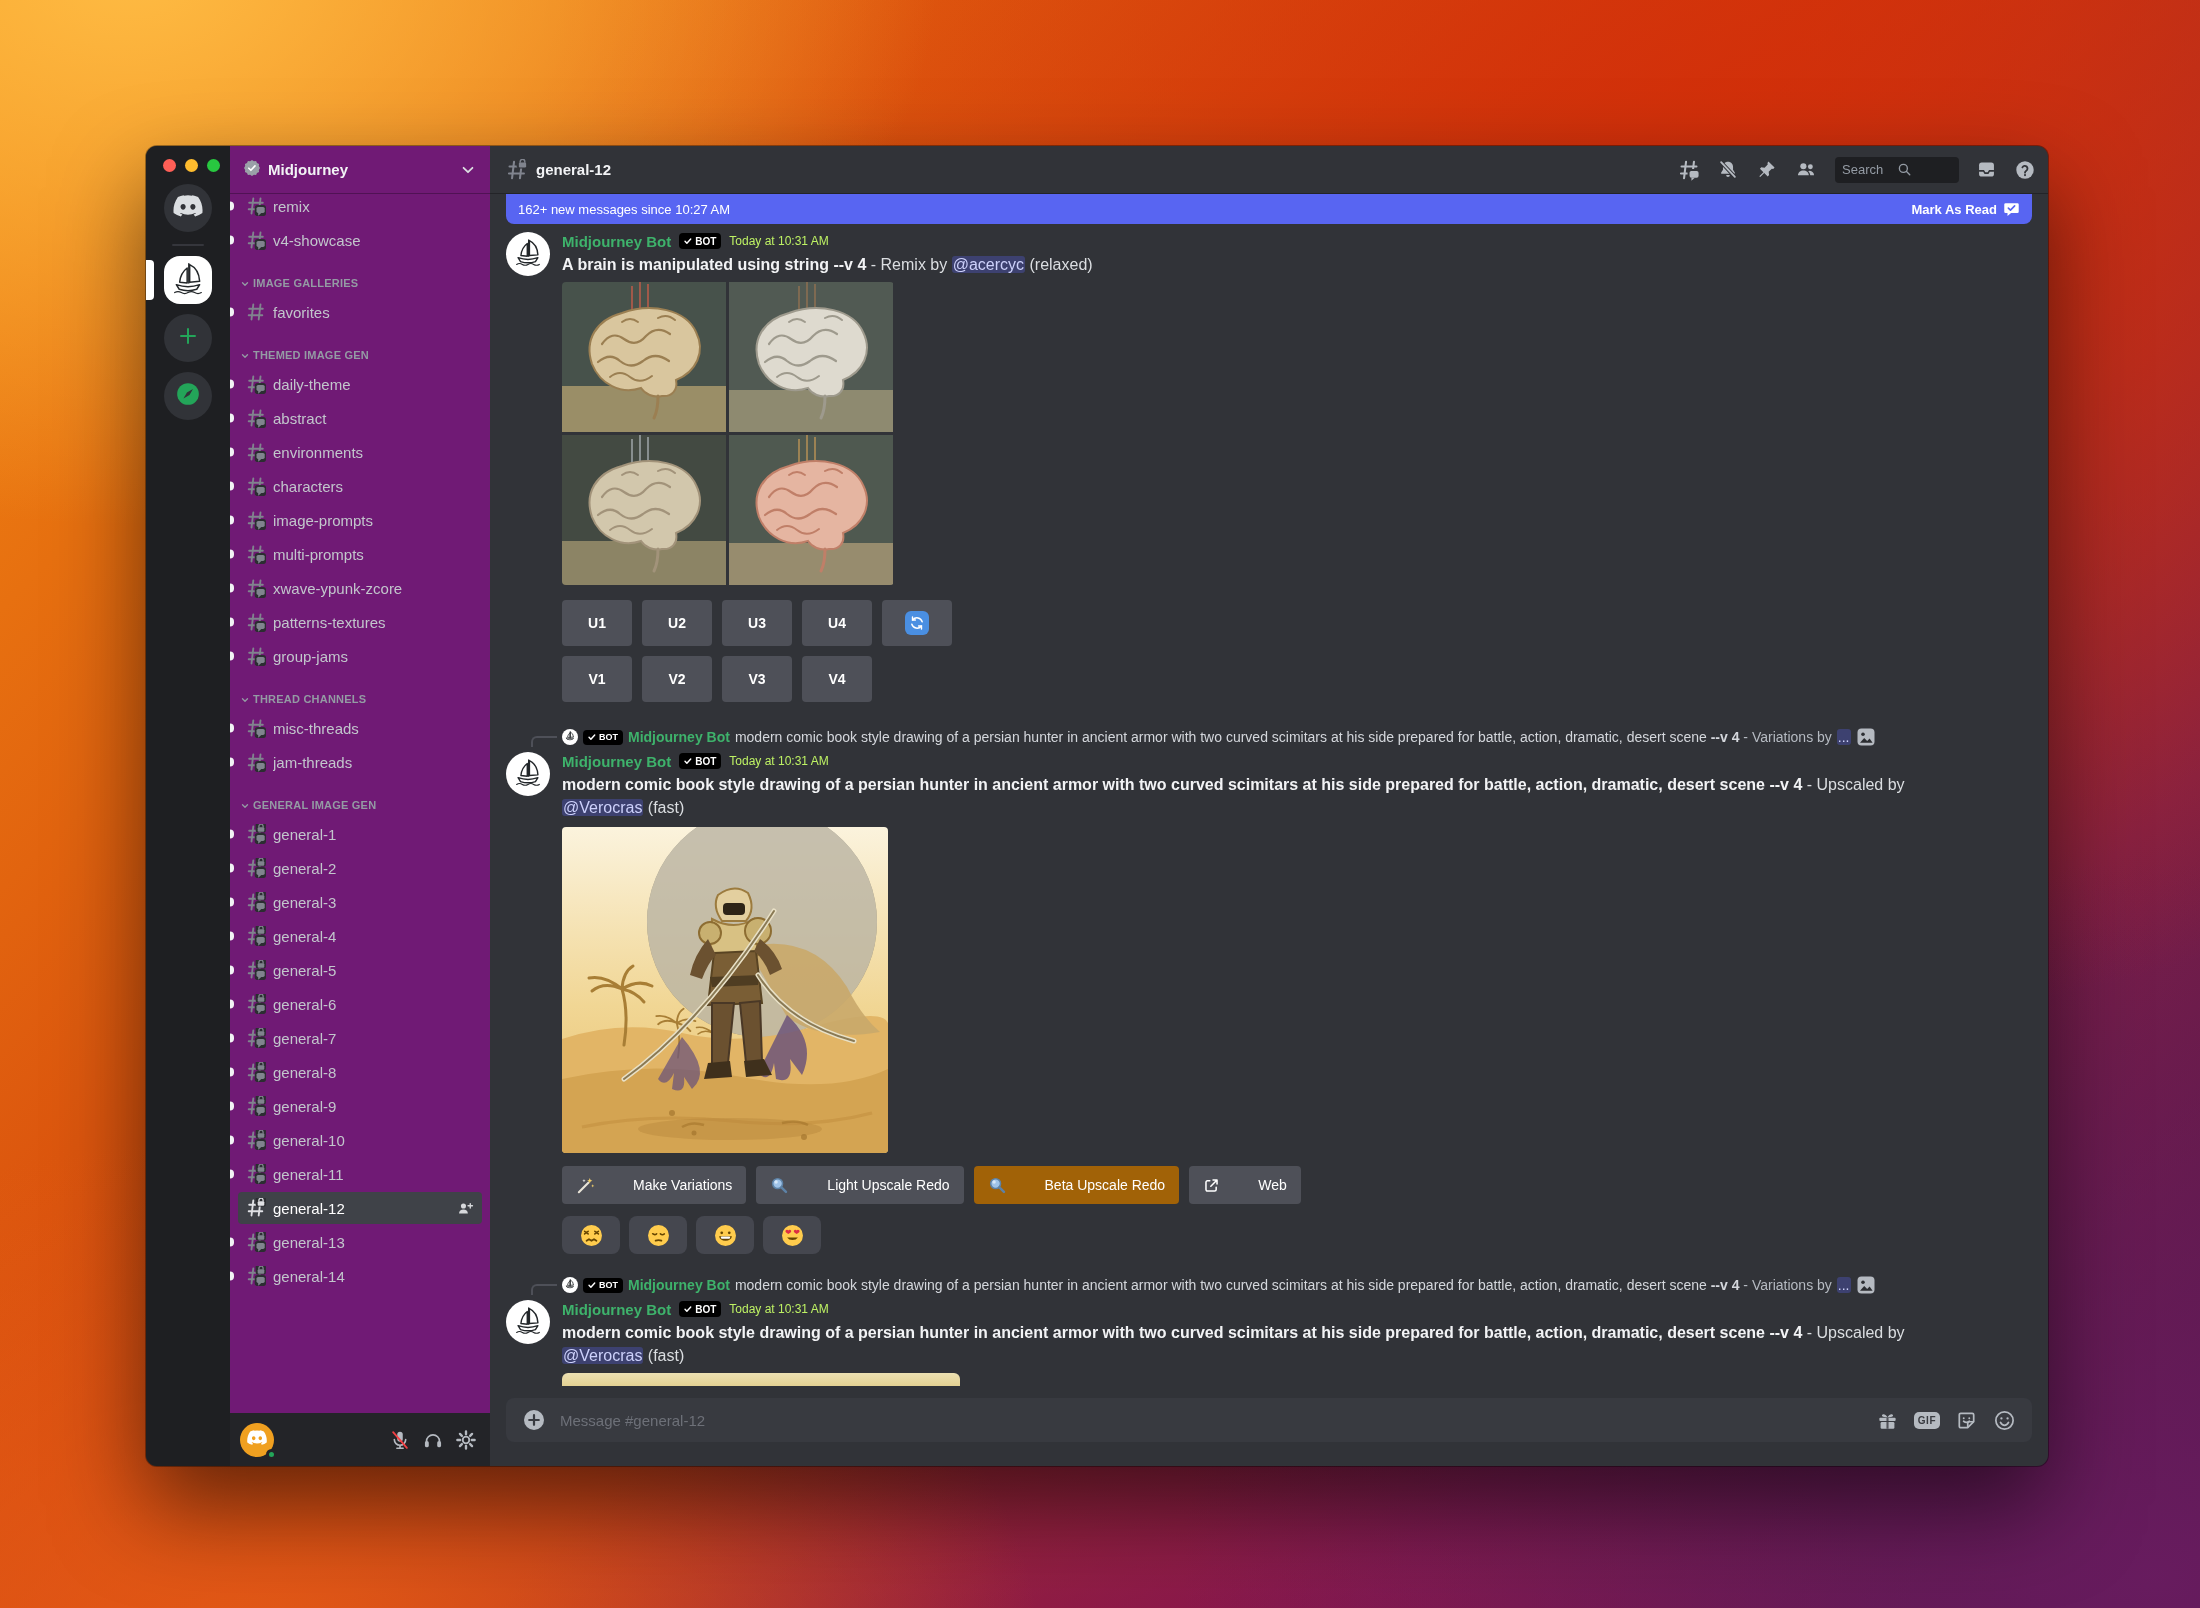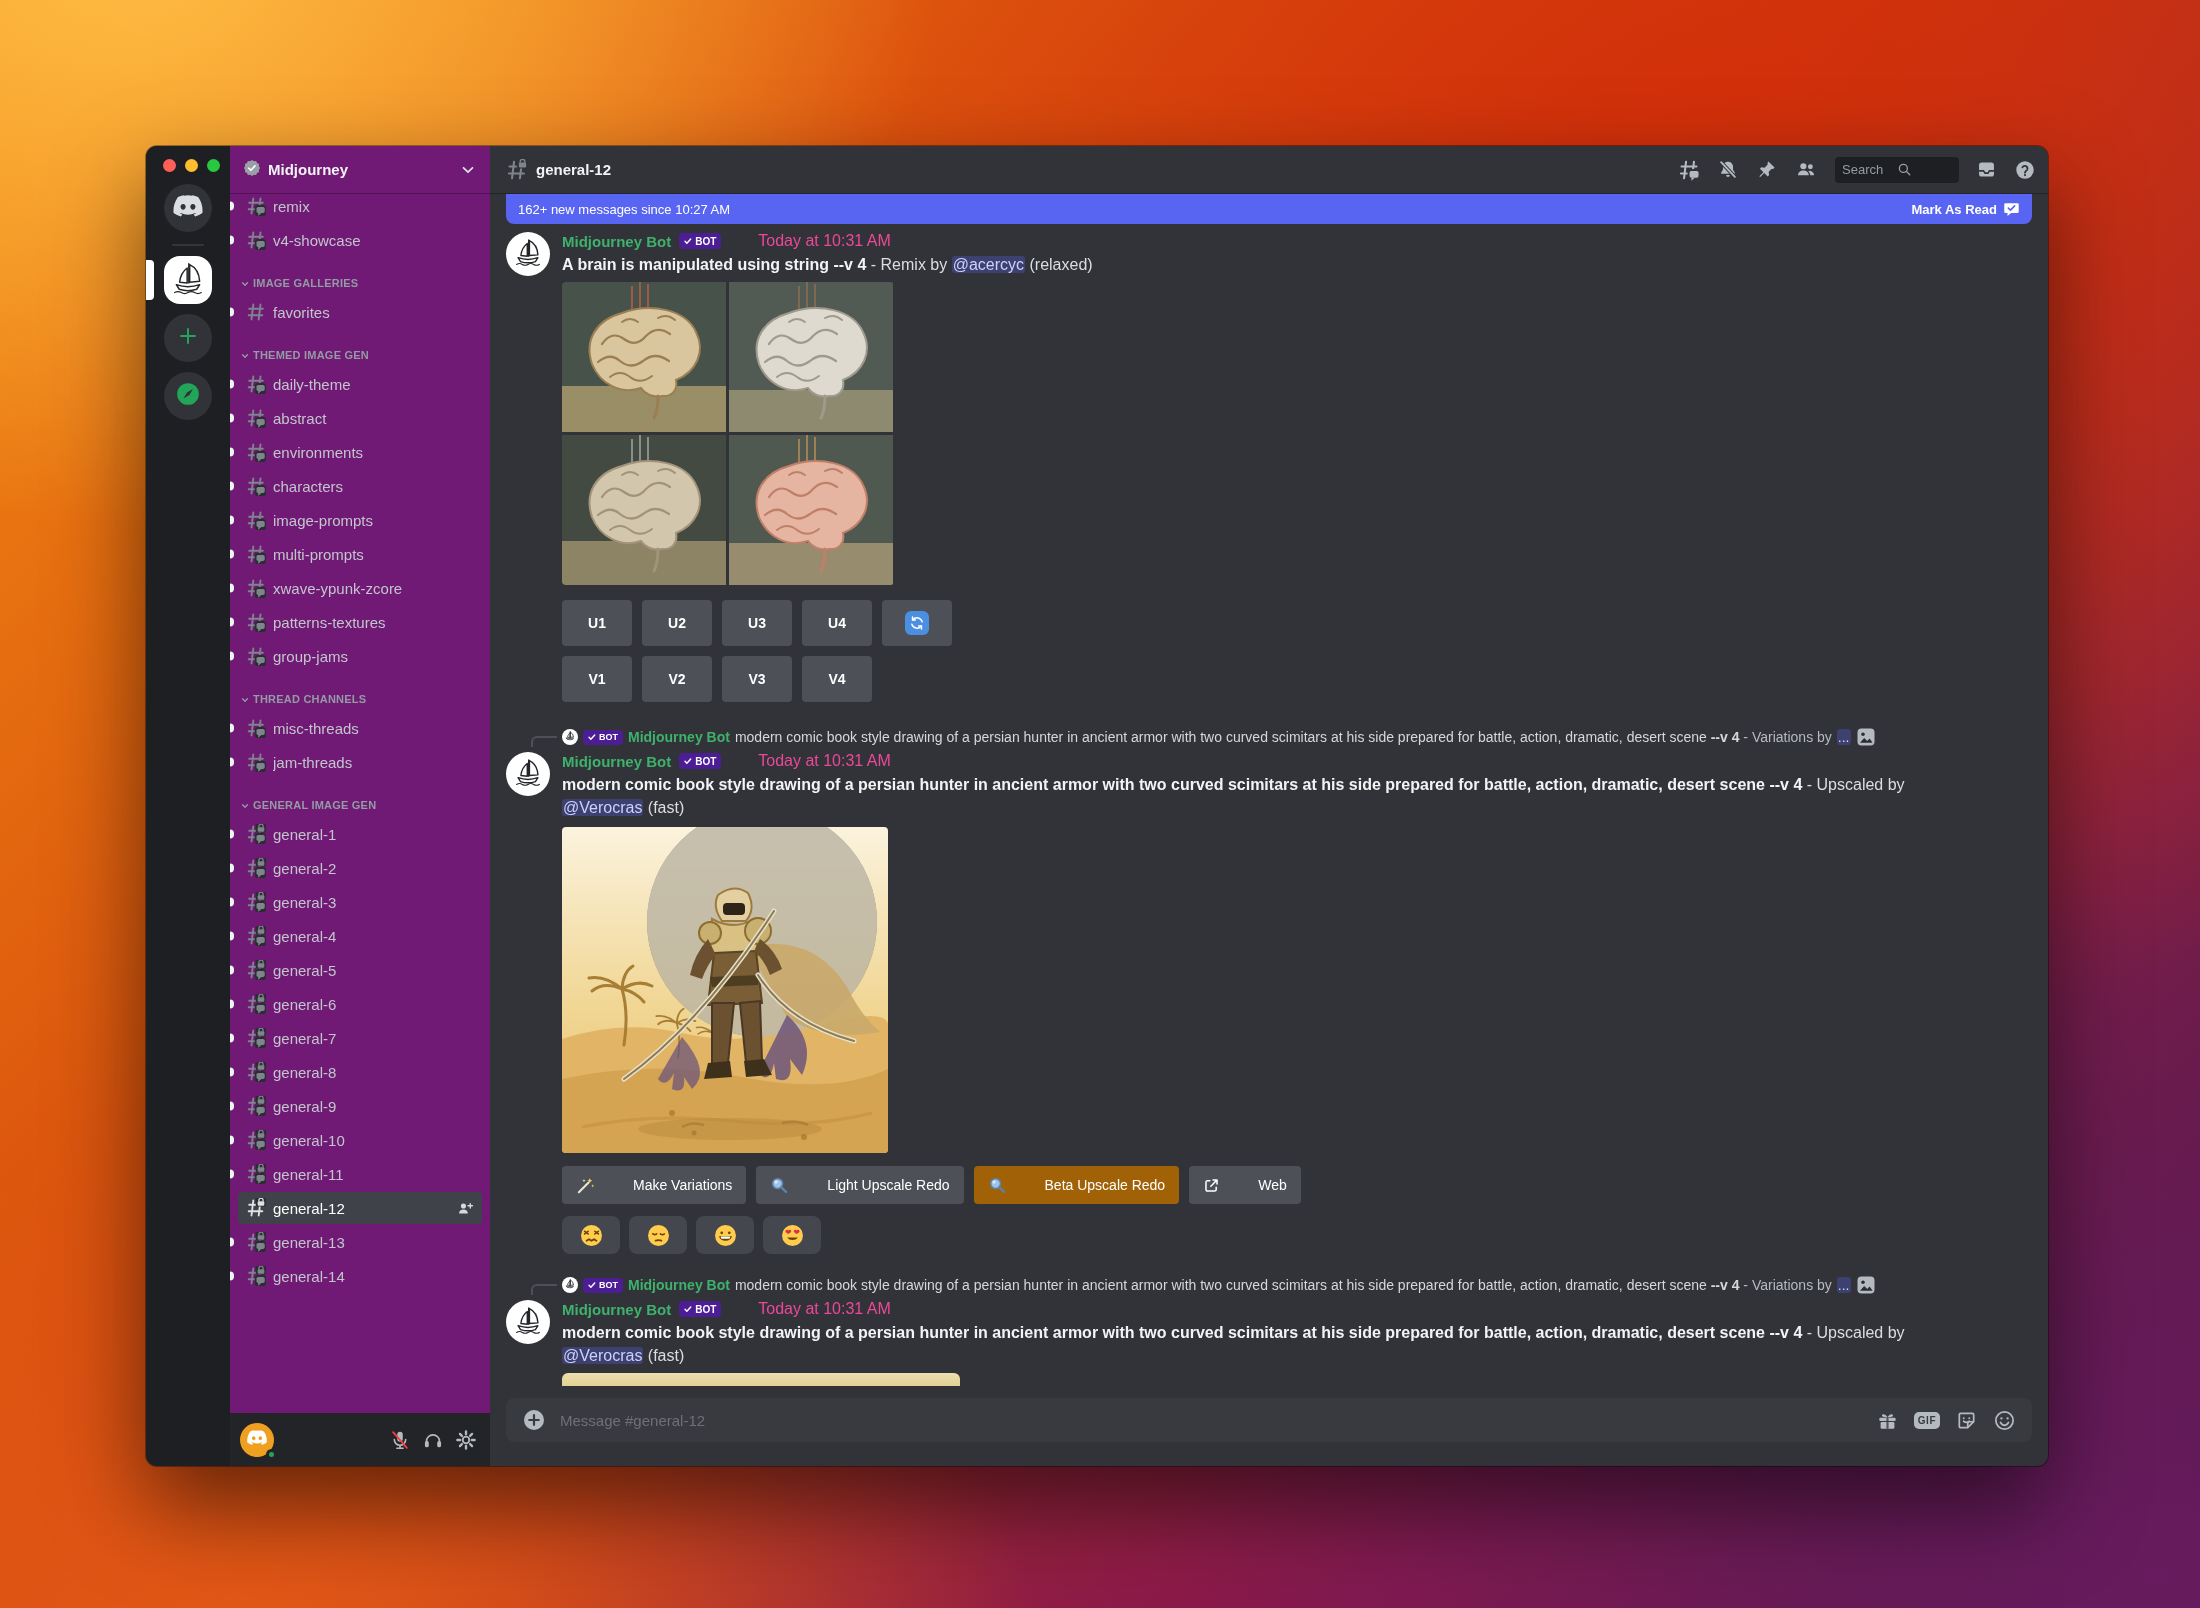--- a/index.html
+++ b/index.html
@@ -82,23 +82,23 @@
             display:flex; align-items:center; padding:0 12px; color:#fff; font-size:13px;
             font-weight:500; cursor:pointer;gap:12px; }
   .banner .mark { margin-left:auto; display:flex; align-items:center; gap:6px; font-weight:600; }
   
   .msg { position:relative; padding-left:56px; }
   .avatar { position:absolute; left:0; top:2px; width:44px; height:44px; border-radius:50%;
             background:#fff; display:flex; align-items:center; justify-content:center;
             color:#23272a; cursor:pointer; }
   .msg-head { display:flex; align-items:center; gap:8px; height:22px; }
   .author { color:#3eb26b; font-size:15px; font-weight:600; cursor:pointer; }
-  .bot-badge { display:inline-flex; align-items:center; gap:3px; background:#4c1d95; color:#fff;
+  .bot-badge { display:inline-flex; align-items:center; gap:3px; background:#000000; color:#fff;
                font-size:10px; font-weight:700; border-radius:4px; padding:0 5px; height:16px;text-align:right; }
-  .timestamp { color:#ec4899; font-size:16px;margin-left:29px; }
+  .timestamp { color:#bef264; font-size:12px; }
   .msg-body { font-size:16px; line-height:23px; color:#dbdee1; max-width:1350px; margin-top:1px; }
   .msg-body b { color:#f2f3f5; }
   .mention { background:rgba(88,101,242,.3); color:#cdd1fb; border-radius:3px; padding:0 1px;
              font-weight:400; cursor:pointer; }
   
   .reply { position:relative; padding-left:56px; display:flex; align-items:center; gap:5px;
            height:22px; font-size:14px; color:#b5bac1; white-space:nowrap; overflow:hidden; }
   .reply::before { content:''; position:absolute; left:25px; top:10px; width:24px; height:9px;
                    border-left:2px solid #4e5058; border-top:2px solid #4e5058;
                    border-top-left-radius:6px; }

